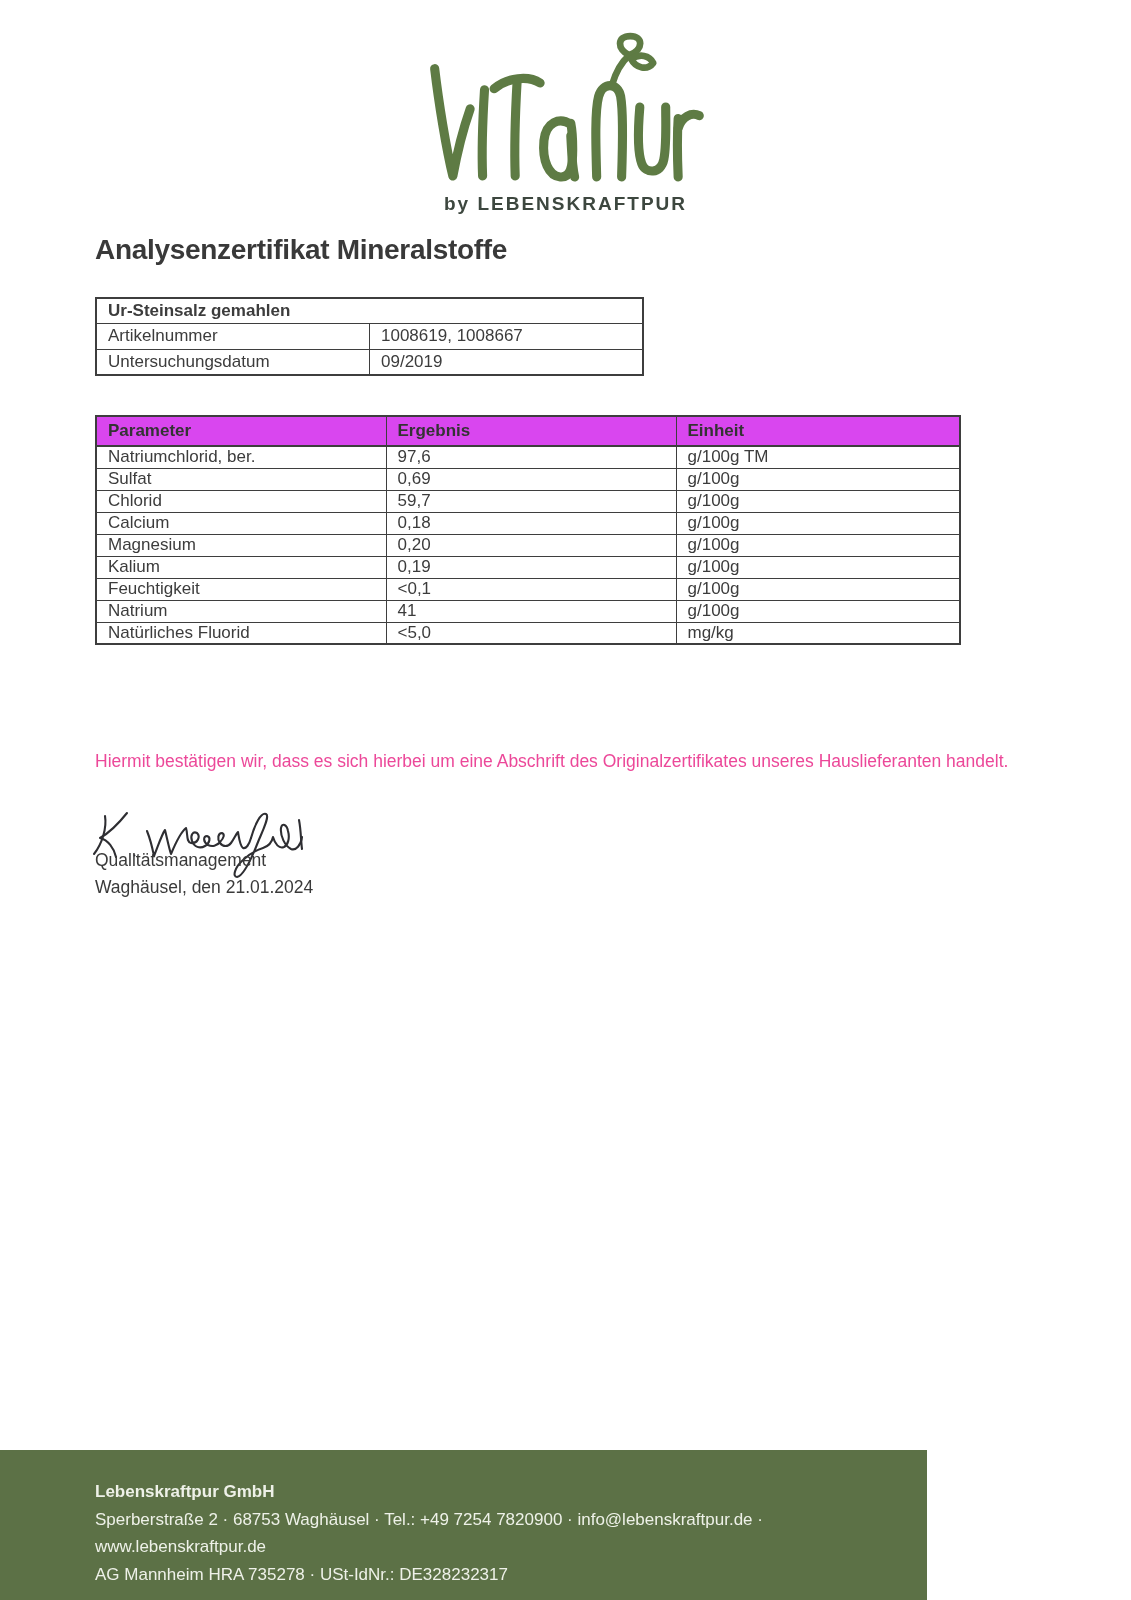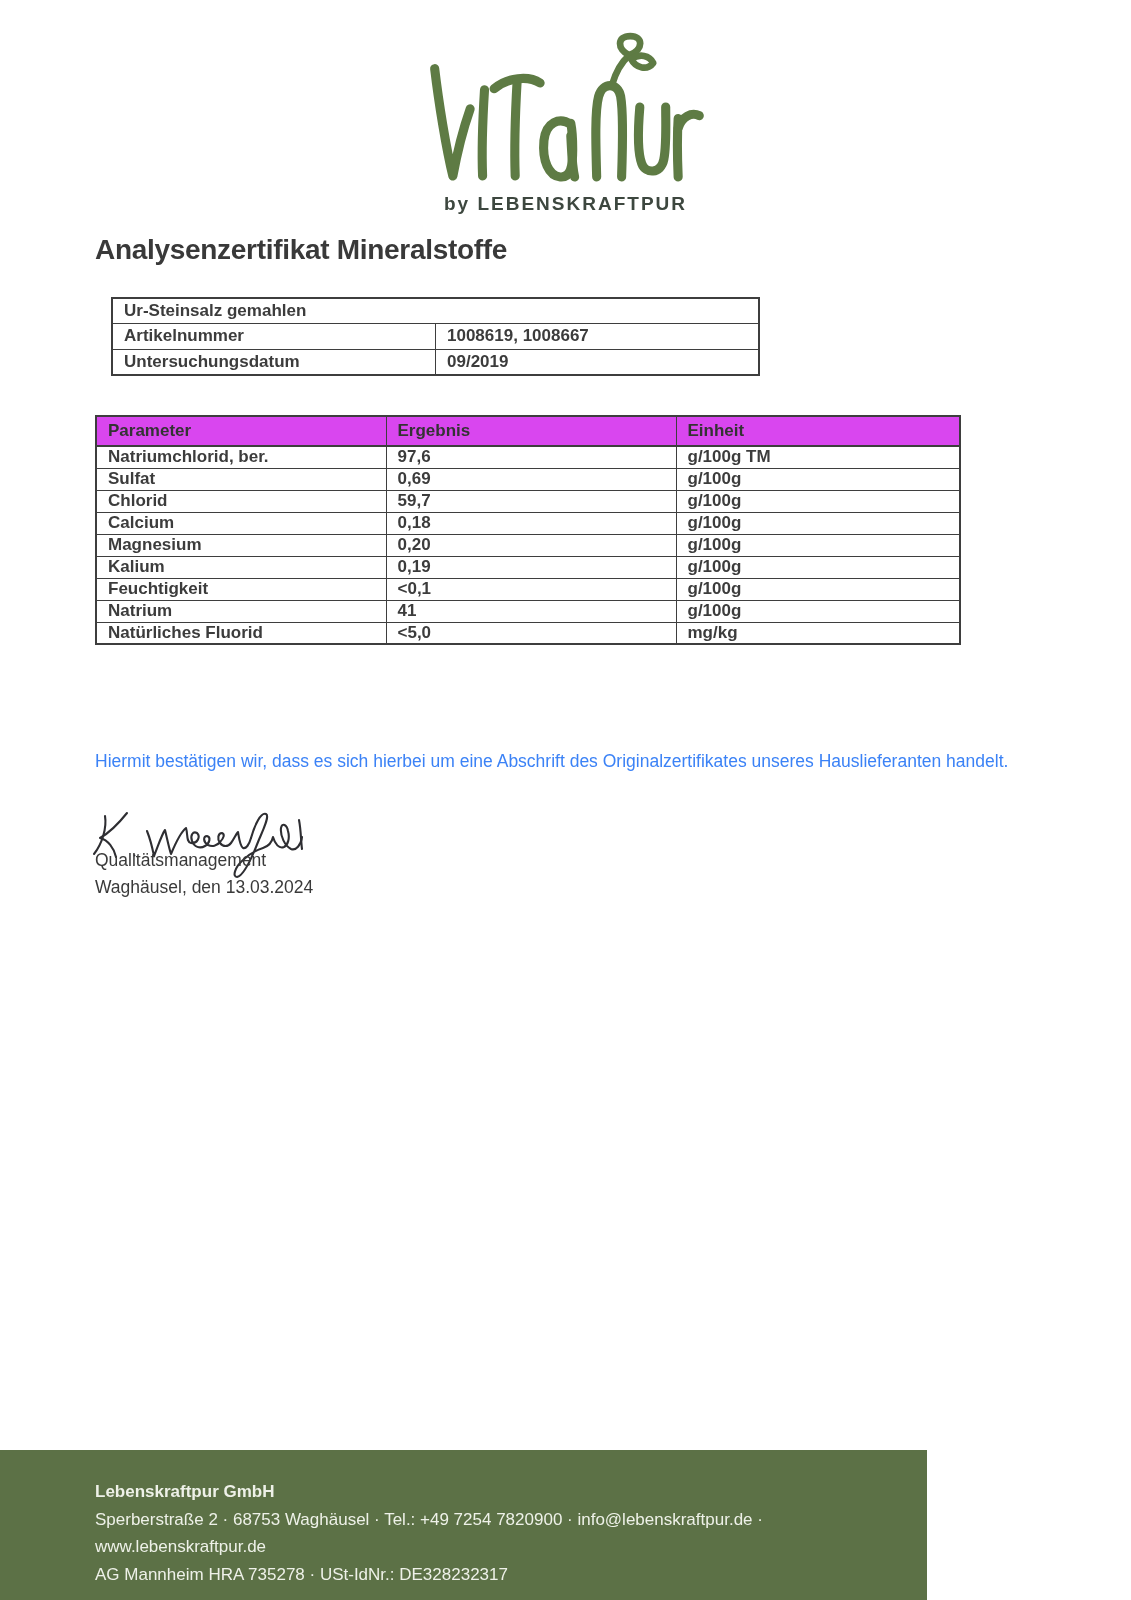--- a/index.html
+++ b/index.html
@@ -43,29 +43,27 @@
 
   
   table { border-collapse: collapse; table-layout: fixed; }
   td, th {
     border: 1.5px solid #3e3e3e;
     font-size: 17px;
     padding: 0 6px 0 11px;
     vertical-align: middle;
     white-space: nowrap;
     overflow: hidden;
-    font-weight: bold;
   }
   .info-table {
     position: absolute;
     left: 95px;
     top: 297px;
-    width: 649px;
+    width: 549px;
     border: 2px solid #3e3e3e;
-    margin-left: 16px;
   }
   .info-table td { height: 25.5px; }
   .info-table .col-label { width: 217px; }
   .product-name { font-weight: bold; }
 
   .results-table {
     position: absolute;
     left: 95px;
     top: 415px;
     width: 864px;
@@ -86,21 +84,21 @@
 
   
   .confirmation {
     position: absolute;
     left: 95px;
     top: 747px;
     width: 945px;
     font-size: 17.5px;
     line-height: 28.5px;
     text-align: justify;
-    color: #3b82f6;
+    color: #ec4899;
   }
 
   
   .signature-block { position: absolute; left: 95px; top: 804px; width: 400px; height: 110px; }
   .signature-svg   { position: absolute; left: -6px; top: 0; }
   .signature-role  { position: absolute; left: 0; top: 46px;  font-size: 17.5px; color: #3a3a3a; }
   .signature-date  { position: absolute; left: 0; top: 73px;  font-size: 17.5px; color: #3a3a3a; }
 
   
   .footer {
@@ -227,21 +225,21 @@
       <g fill="none" stroke="#2e2e32" stroke-width="2.1" stroke-linecap="round" stroke-linejoin="round">
         <path d="M16,12 C18,24 13,40 5,50"></path>
         <path d="M38,9 C30,19 20,29 11,34 C19,36 25,44 27,53"></path>
         <path d="M45,51 L45.4,51.4"></path>
         <path d="M58,27 C62,37 64,47 65,52 C69,42 73,30 76,26 C78,34 80,44 82,50 C87,38 92,28 97,24 C99,30 97,38 102,39 C108,40 112,33 108,29 C104,27 101,31 103,37 C105,43 111,45 116,42 C121,39 122,33 118,32 C114,32 114,38 119,41 C123,43 128,42 131,38 C135,34 136,30 133,29 C129,29 128,35 131,39 C134,43 139,43 142,39 C145,35 147,30 149,28 C150,34 151,42 154,44 C157,45 160,41 162,34"></path>
         <path d="M162,34 C166,20 172,8 177,10 C181,12 174,26 169,38 C162,56 154,72 148,73 C143,73 146,63 154,56 C160,50 168,46 174,44 C180,42 183,38 184,33 C186,40 190,45 195,43 C199,41 201,34 199,27 C198,21 193,18 192,24 C191,32 196,42 202,45 C207,47 212,41 213,33"></path>
         <path d="M210,16 C212,26 212,38 213,45"></path>
       </g>
     </svg>
     <div class="signature-role">Qualitätsmanagement</div>
-    <div class="signature-date">Waghäusel, den 13.03.2024</div>
+    <div class="signature-date">Waghäusel, den 21.01.2024</div>
   </div>
 
   <div class="footer">
     <div class="company">Lebenskraftpur GmbH</div>
     <div>Sperberstraße 2 · 68753 Waghäusel · Tel.: +49 7254 7820900 · info@lebenskraftpur.de · www.lebenskraftpur.de</div>
     <div>AG Mannheim HRA 735278 · USt-IdNr.: DE328232317</div>
   </div>
 
 </div>
 

